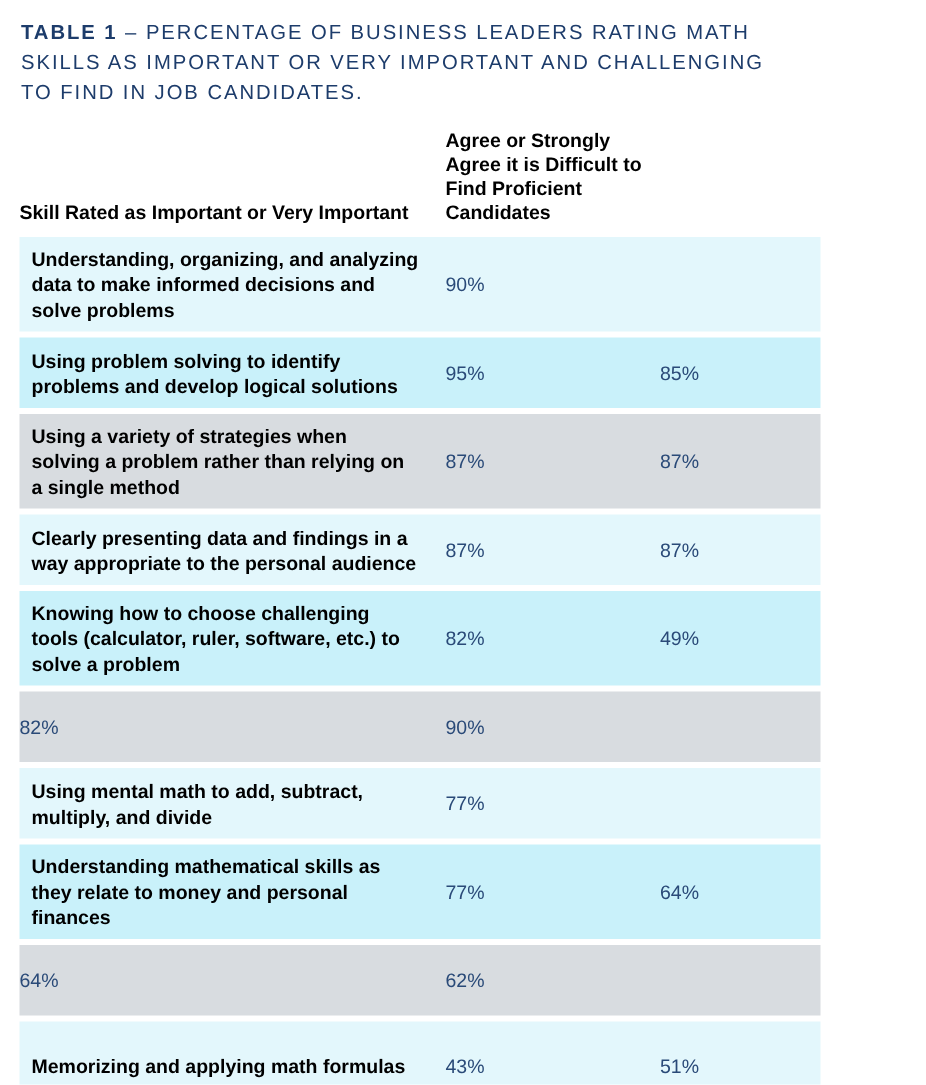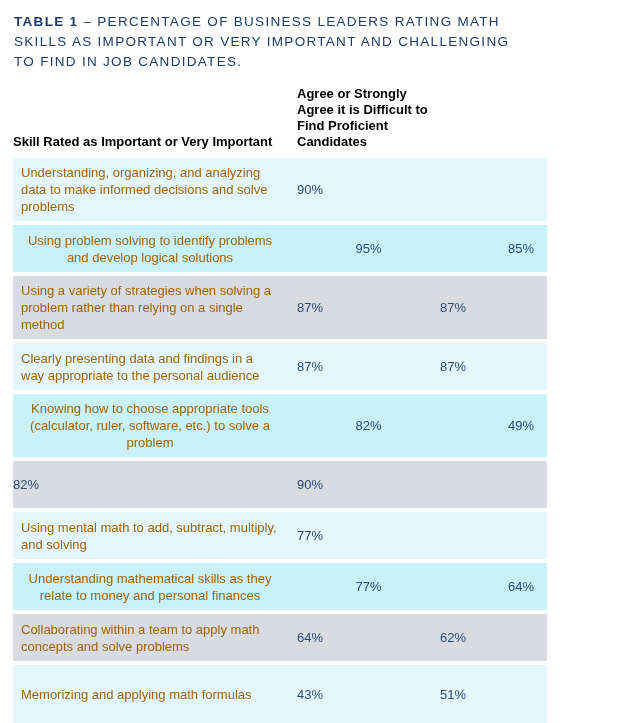--- a/index.html
+++ b/index.html
@@ -45,28 +45,29 @@
   }
   .th-skill { padding: 0 16px 0 8px; }
   .th-col { padding-right: 8px; }
   .row {
     align-items: center;
     min-height: 47px;
     margin-bottom: 4px;
   }
   .row:last-child { margin-bottom: 0; }
   .row--light  { background: #e3f7fc; }
-  .row--medium { background: #c9f1fa; text-align: center; }
+  .row--medium { background: #c9f1fa; }
   .row--gray   { background: #d8dce0; }
   .row--tall   { min-height: 58px; }
   .cell-skill {
     padding: 6px 18px 6px 8px;
     font-size: 13px;
     line-height: 17px;
-    color: #a16207;
+    color: #000000;
+    font-weight: bold;
   }
   .cell-pct {
     font-size: 13px;
     line-height: 17px;
     color: #2a4a78;
   }
 </style>
 </head>
 <body>
 
@@ -96,43 +97,42 @@
     <div class="cell-pct">87%</div>
   </div>
 
   <div class="grid row row--light">
     <div class="cell-skill">Clearly presenting data and findings in a way appropriate to the personal audience</div>
     <div class="cell-pct">87%</div>
     <div class="cell-pct">87%</div>
   </div>
 
   <div class="grid row row--medium">
-    <div class="cell-skill">Knowing how to choose appropriate tools (calculator, ruler, software, etc.) to solve a problem</div>
+    <div class="cell-skill">Knowing how to choose challenging tools (calculator, ruler, software, etc.) to solve a problem</div>
     <div class="cell-pct">82%</div>
     <div class="cell-pct">49%</div>
   </div>
 
   <div class="grid row row--gray">
     <div class="cell-pct">82%</div>
     <div class="cell-pct">90%</div>
   </div>
 
   <div class="grid row row--light">
-    <div class="cell-skill">Using mental math to add, subtract, multiply, and solving</div>
+    <div class="cell-skill">Using mental math to add, subtract, multiply, and divide</div>
     <div class="cell-pct">77%</div>
   </div>
 
   <div class="grid row row--medium">
     <div class="cell-skill">Understanding mathematical skills as they relate to money and personal finances</div>
     <div class="cell-pct">77%</div>
     <div class="cell-pct">64%</div>
   </div>
 
   <div class="grid row row--gray">
-    <div class="cell-skill">Collaborating within a team to apply math concepts and solve problems</div>
     <div class="cell-pct">64%</div>
     <div class="cell-pct">62%</div>
   </div>
 
   <div class="grid row row--light row--tall">
     <div class="cell-skill">Memorizing and applying math formulas</div>
     <div class="cell-pct">43%</div>
     <div class="cell-pct">51%</div>
   </div>
 

